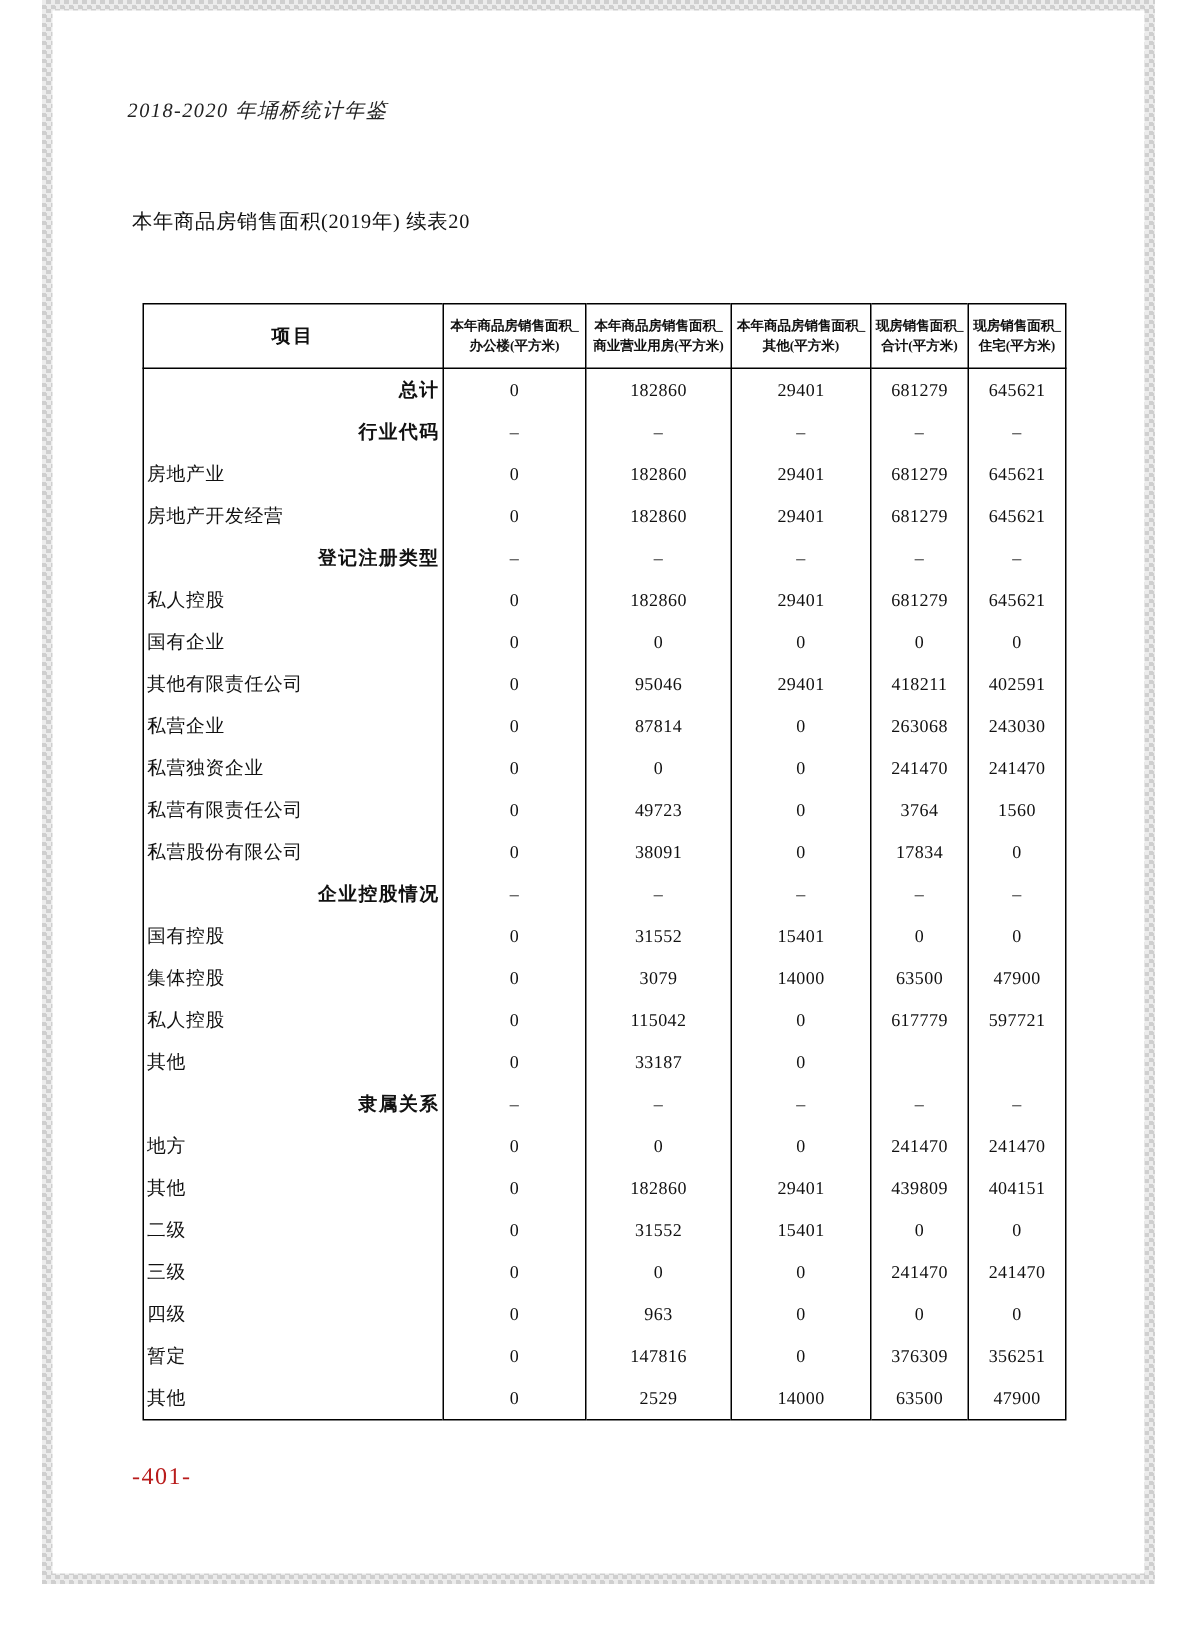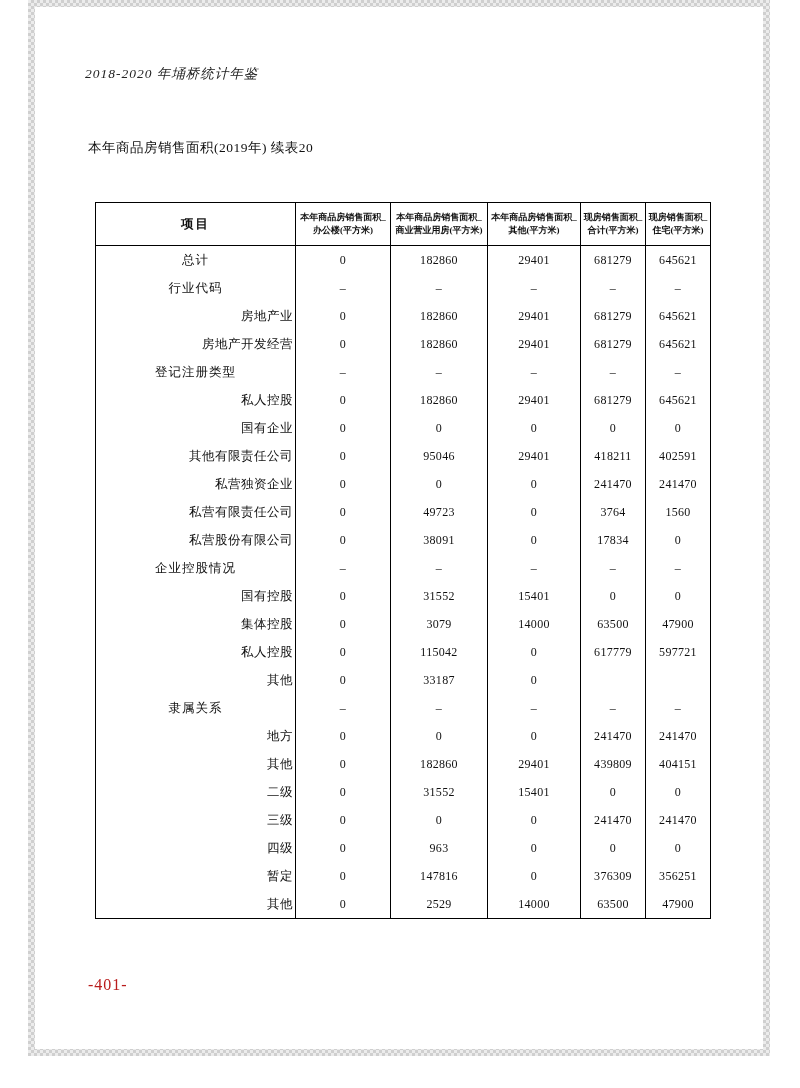--- a/index.html
+++ b/index.html
@@ -40,22 +40,22 @@
     border:1px solid #000;border-top:none;
     font-size:9px;font-weight:bold;text-align:center;vertical-align:middle;
     padding:3px 2px;height:36px;line-height:1.5;word-break:break-all;color:#111;
   }
   table.stats th.item-col{font-size:12.5px;letter-spacing:2px;margin-top:9px;}
   table.stats td{
     border-left:1px solid #000;border-right:1px solid #000;
     height:28px;padding:0 2px;vertical-align:middle;color:#111;
   }
   td.num{text-align:center;font-size:12px;letter-spacing:0.3px;}
-  td.label{font-size:12.5px;padding-left:10px;text-align:right;letter-spacing:0.5px;}
-  tr.group td.label, tr.total td.label{font-weight:normal;text-align:center;padding-left:2px;letter-spacing:1px;}
+  td.label{font-size:12.5px;padding-left:10px;text-align:left;letter-spacing:0.5px;}
+  tr.group td.label, tr.total td.label{font-weight:bold;text-align:right;padding-left:2px;letter-spacing:1px;}
   tr.group td.num{font-weight:normal;}
 </style>
 </head>
 <body>
 
 <div class="scan-frame">
   <div class="scan-frame-inner"></div>
 </div>
 
 <div class="content">
@@ -142,20 +142,28 @@
         </tr>
         <tr class="data">
           <td class="label">其他有限责任公司</td>
           <td class="num">0</td>
           <td class="num">95046</td>
           <td class="num">29401</td>
           <td class="num">418211</td>
           <td class="num">402591</td>
         </tr>
         <tr class="data">
+          <td class="label">私营企业</td>
+          <td class="num">0</td>
+          <td class="num">87814</td>
+          <td class="num">0</td>
+          <td class="num">263068</td>
+          <td class="num">243030</td>
+        </tr>
+        <tr class="data">
           <td class="label">私营独资企业</td>
           <td class="num">0</td>
           <td class="num">0</td>
           <td class="num">0</td>
           <td class="num">241470</td>
           <td class="num">241470</td>
         </tr>
         <tr class="data">
           <td class="label">私营有限责任公司</td>
           <td class="num">0</td>

